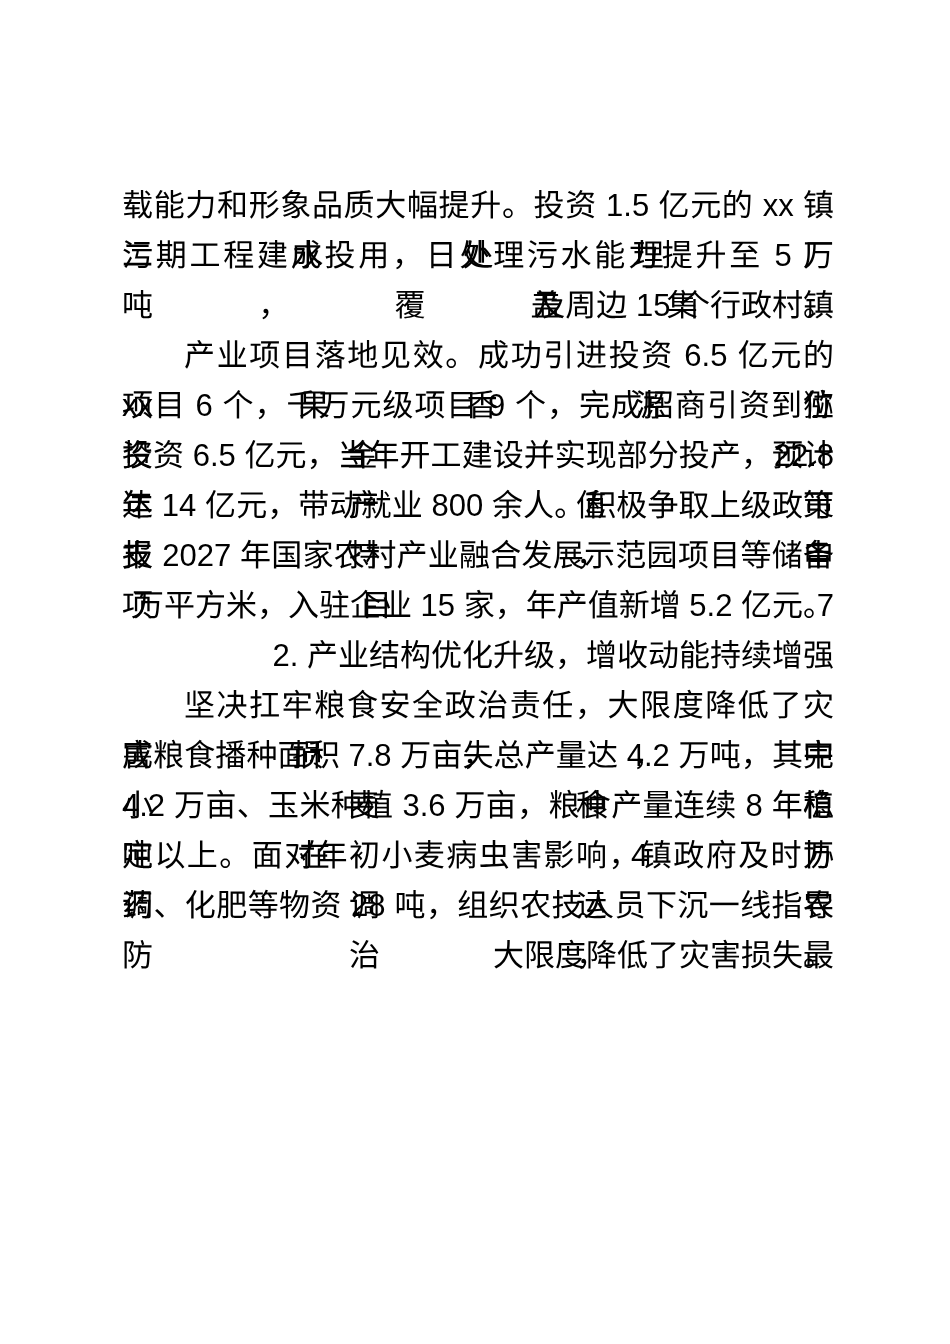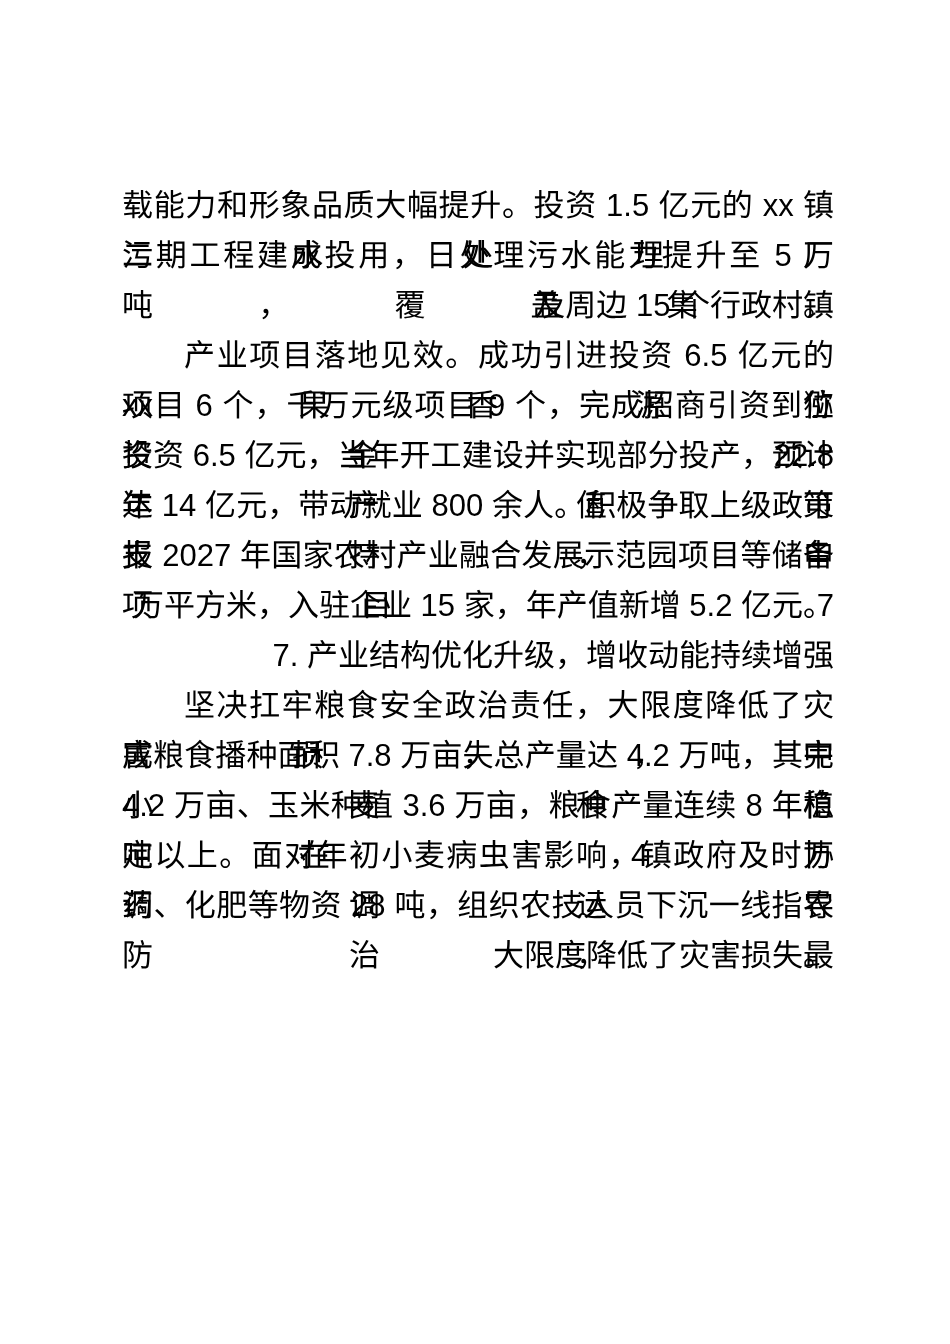--- a/index.html
+++ b/index.html
@@ -59,21 +59,21 @@
       </div>
       <div class="paragraph">
         <div class="text-line justified indent">产业项目落地见效。成功引进投资 6.5 亿元的 xx 果香源猕</div>
         <div class="text-line justified">项目 6 个，千万元级项目 9 个，完成招商引资到位资金 22.8</div>
         <div class="text-line justified">投资 6.5 亿元，当年开工建设并实现部分投产，预计年产值可</div>
         <div class="text-line justified">达 14 亿元，带动就业 800 余人。积极争取上级政策支持，申</div>
         <div class="text-line justified">报 2027 年国家农村产业融合发展示范园项目等储备项目 7</div>
         <div class="text-line">万平方米，入驻企业 15 家，年产值新增 5.2 亿元。</div>
       </div>
       <div class="paragraph">
-        <div class="text-line indent">7. 产业结构优化升级，增收动能持续增强</div>
+        <div class="text-line indent">2. 产业结构优化升级，增收动能持续增强</div>
       </div>
       <div class="paragraph">
         <div class="text-line justified indent">坚决扛牢粮食安全政治责任，大限度降低了灾害损失，完</div>
         <div class="text-line justified">成粮食播种面积 7.8 万亩，总产量达 4.2 万吨，其中小麦种植</div>
         <div class="text-line justified">4.2 万亩、玉米种植 3.6 万亩，粮食产量连续 8 年稳定在 4 万</div>
         <div class="text-line justified">吨以上。面对年初小麦病虫害影响，镇政府及时协调调运农</div>
         <div class="text-line justified">药、化肥等物资 28 吨，组织农技人员下沉一线指导防治，最</div>
         <div class="text-line">大限度降低了灾害损失。</div>
       </div>
     </div>

